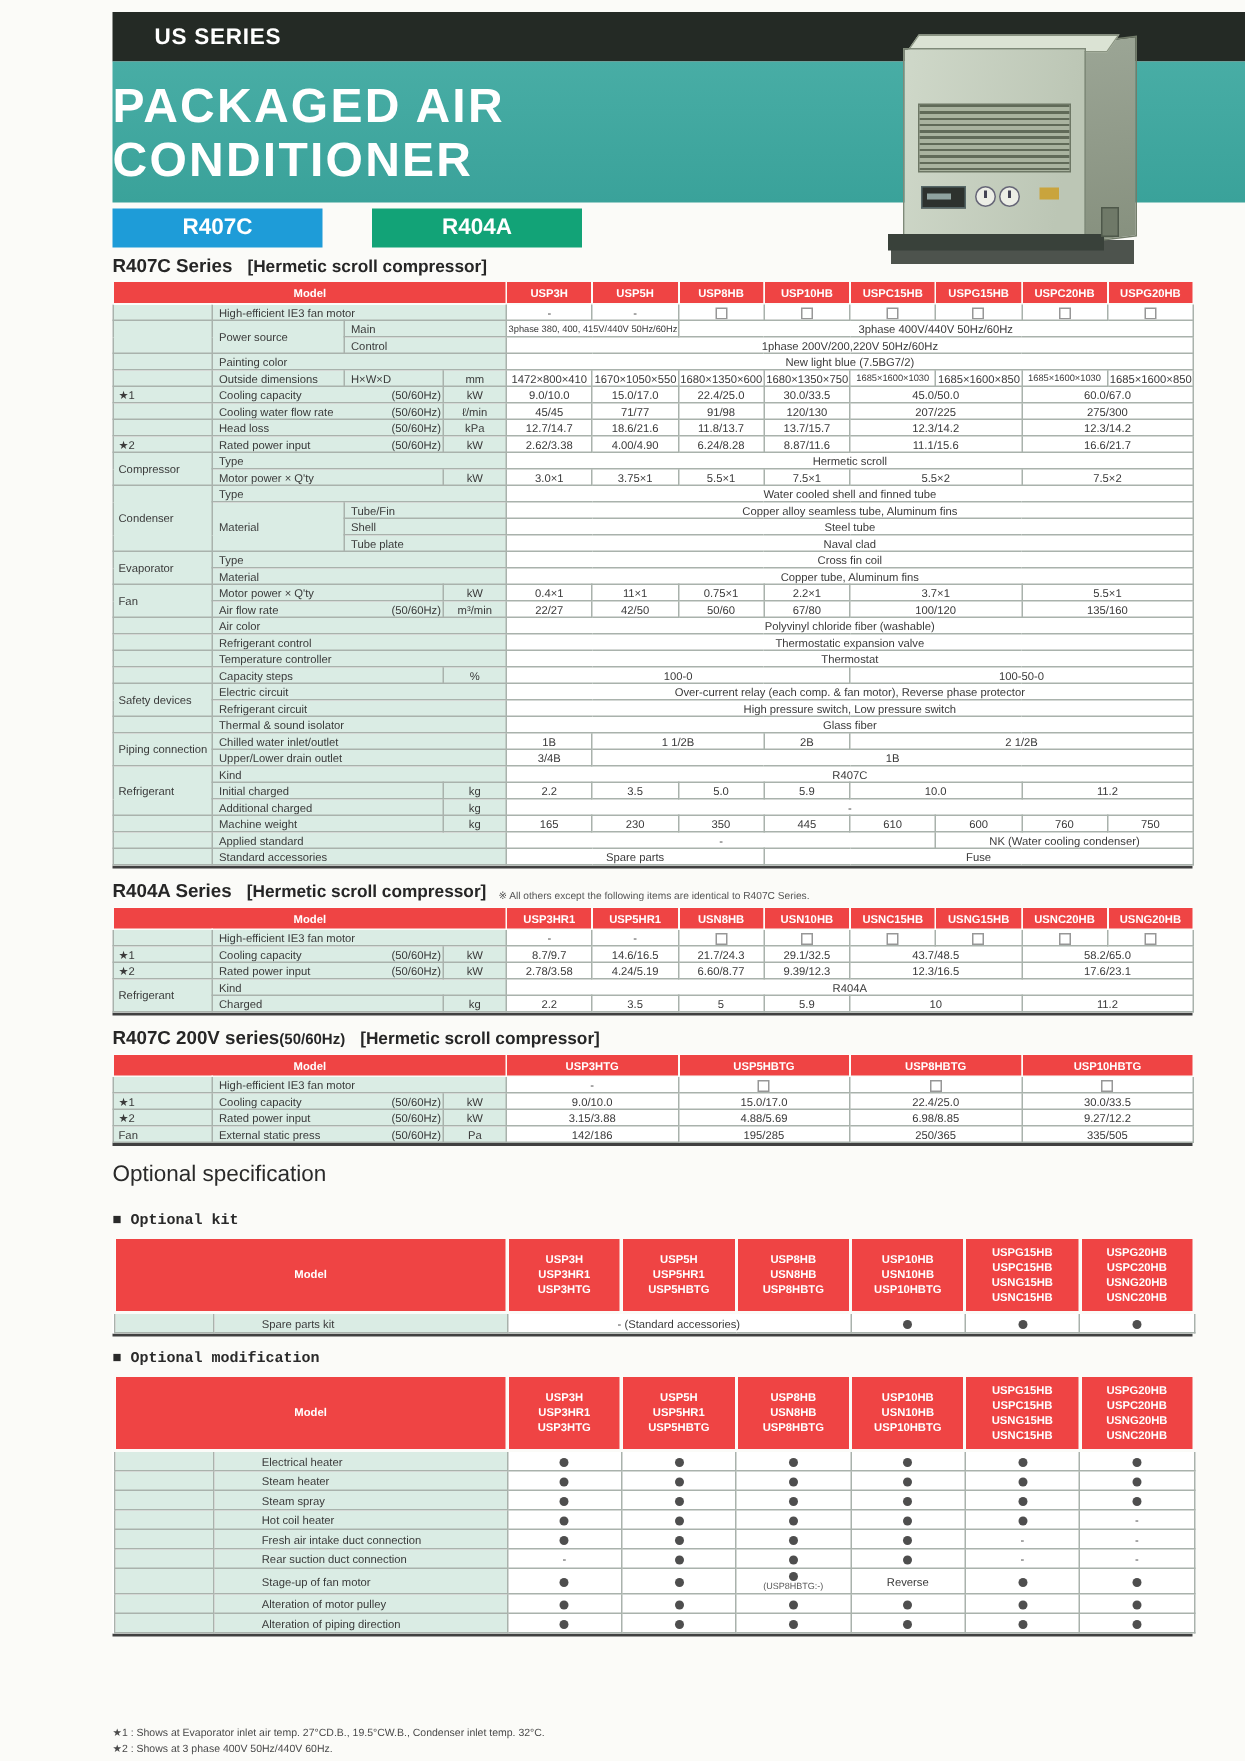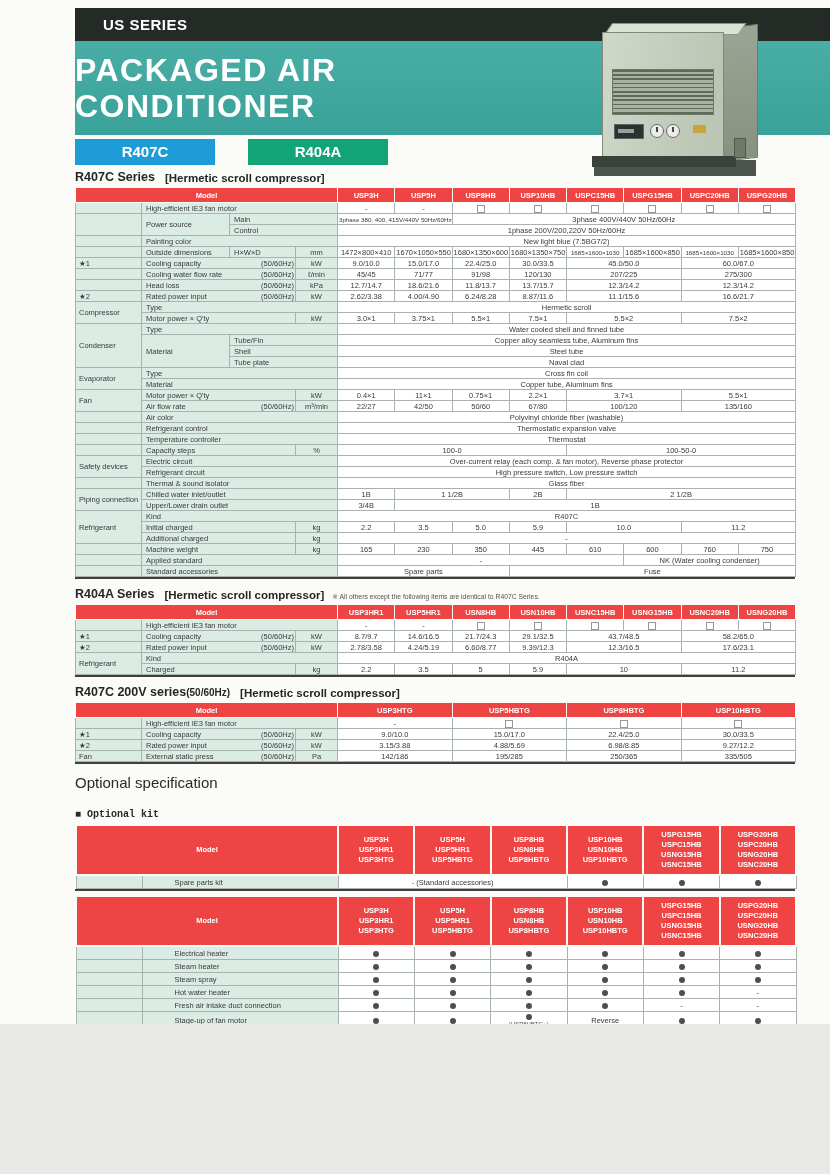--- a/index.html
+++ b/index.html
@@ -1,17 +1,17 @@
 <!DOCTYPE html>
 <html><head>
 <meta charset="utf-8">
 <style>
   html,body{margin:0;padding:0;}
   body{width:830px;font-family:"Liberation Sans","DejaVu Sans",sans-serif;background:#e8e8e4;}
-  .sheet{position:relative;width:830px;height:1024px;background:#fbfbf8;overflow:hidden;}
+  .sheet{position:relative;width:830px;height:1174px;background:#fbfbf8;overflow:hidden;}
 
   
   .topbar{position:absolute;left:75px;right:0;top:8px;height:33px;background:#242a25;}
   .topbar .tb-text{color:#fff;font-size:15px;font-weight:bold;letter-spacing:.5px;margin-left:28px;line-height:34px;display:inline-block;}
   .banner{position:absolute;left:75px;right:0;top:41px;height:94px;background:linear-gradient(180deg,#48ada5 0%,#3aa29a 100%);}
   .banner .bt{color:#fff;font-weight:bold;font-size:32px;line-height:36px;letter-spacing:1.5px;}
   .banner .bt1{margin-top:11px;}
   .badges{position:absolute;top:139px;left:75px;display:flex;gap:33px;}
   .badge{width:140px;height:26px;color:#fff;font-weight:bold;font-size:15px;text-align:center;line-height:26px;}
   .badge-0{background:#1e9cd8;}
@@ -642,20 +642,21 @@
               <td class="lab l" colspan="3">Spare parts kit</td>
               <td class="d" colspan="3">- (Standard accessories)</td>
               <td class="d"><span class="dot"></span></td>
               <td class="d"><span class="dot"></span></td>
               <td class="d"><span class="dot"></span></td>
             </tr>
           </tbody>
         </table>
       </div>
 
+    <div class="opt-sub" style="margin-top:10px;">■ Optional modification</div>
     <div class="tblwrap">
         <table class="spec opt">
           <colgroup>
             <col style="width: 66px;">
             <col style="width: 88px;">
             <col style="width: 66px;">
             <col style="width: 42px;">
             <col style="width: 76.3333px;">
             <col style="width: 76.3333px;">
             <col style="width: 76.3333px;">
@@ -724,32 +725,42 @@
               <td class="lab l" colspan="3">Steam spray</td>
               <td class="d"><span class="dot"></span></td>
               <td class="d"><span class="dot"></span></td>
               <td class="d"><span class="dot"></span></td>
               <td class="d"><span class="dot"></span></td>
               <td class="d"><span class="dot"></span></td>
               <td class="d"><span class="dot"></span></td>
             </tr>
             <tr>
               <td class="lab g"></td>
-              <td class="lab l" colspan="3">Hot water heater</td>
+              <td class="lab l" colspan="3">Hot coil heater</td>
               <td class="d"><span class="dot"></span></td>
               <td class="d"><span class="dot"></span></td>
               <td class="d"><span class="dot"></span></td>
               <td class="d"><span class="dot"></span></td>
               <td class="d"><span class="dot"></span></td>
               <td class="d">-</td>
             </tr>
             <tr>
               <td class="lab g"></td>
               <td class="lab l" colspan="3">Fresh air intake duct connection</td>
               <td class="d"><span class="dot"></span></td>
+              <td class="d"><span class="dot"></span></td>
+              <td class="d"><span class="dot"></span></td>
+              <td class="d"><span class="dot"></span></td>
+              <td class="d">-</td>
+              <td class="d">-</td>
+            </tr>
+            <tr>
+              <td class="lab g"></td>
+              <td class="lab l" colspan="3">Rear suction duct connection</td>
+              <td class="d">-</td>
               <td class="d"><span class="dot"></span></td>
               <td class="d"><span class="dot"></span></td>
               <td class="d"><span class="dot"></span></td>
               <td class="d">-</td>
               <td class="d">-</td>
             </tr>
             <tr>
               <td class="lab g"></td>
               <td class="lab l" colspan="3">Stage-up of fan motor</td>
               <td class="d"><span class="dot"></span></td>

